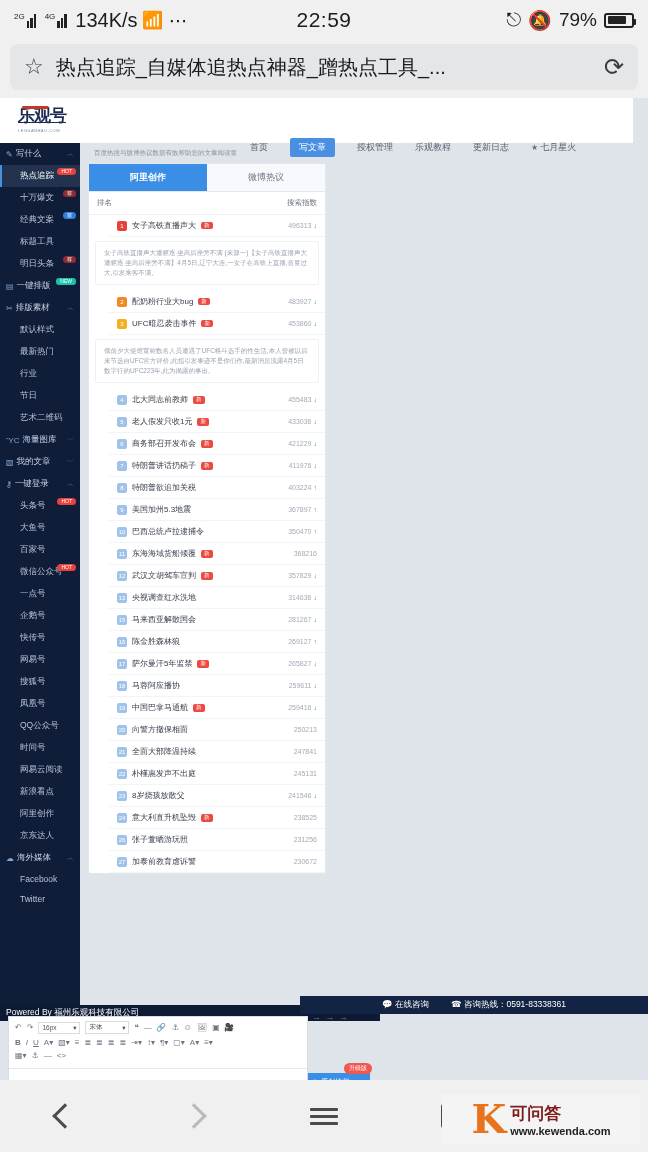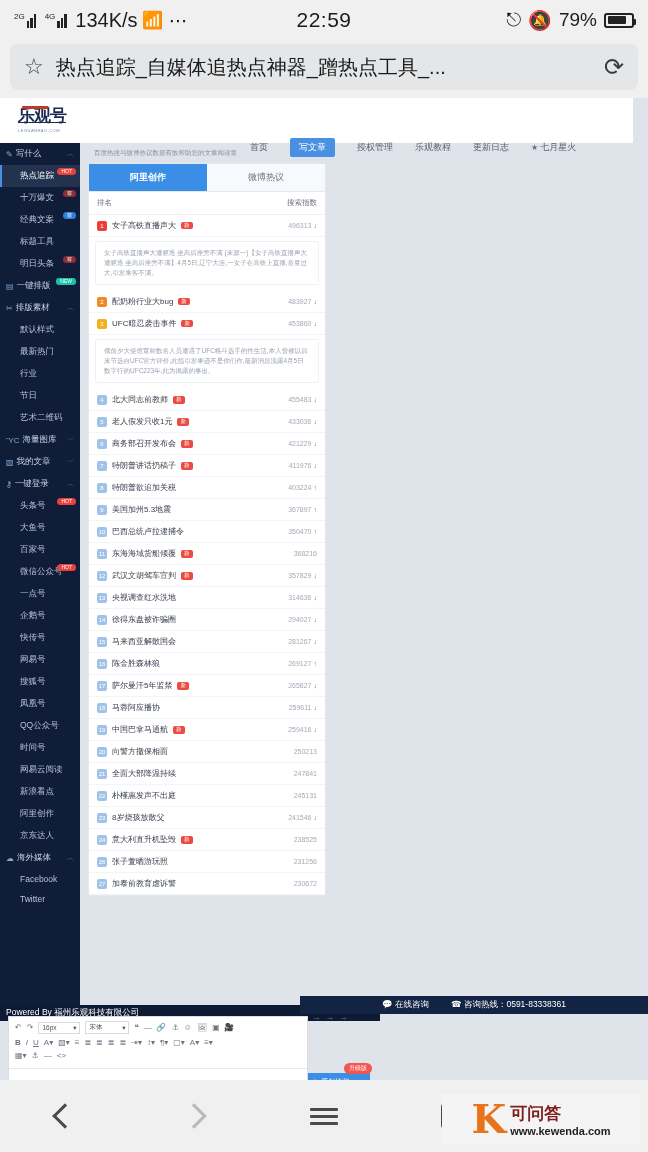--- a/index.html
+++ b/index.html
@@ -91,21 +91,21 @@
   .content { position:absolute; left:88px; top:45px; width:248px; height:862px; }
   .tip { font-size:6.5px; color:#8a93a3; padding:6px 4px 5px 6px; }
   .card { background:#fff; border:1px solid #e3e7ee; border-radius:3px; width:238px; }
   .tabs { display:flex; }
   .tab { flex:1; text-align:center; font-size:9px; padding:7px 0; color:#6b7280;
     background:#f7f9fc; border-bottom:1px solid #e3e7ee; }
   .tab.active { background:#3a8ee6; color:#fff; font-weight:bold; }
   .thead { display:flex; justify-content:space-between; padding:6px 8px;
     font-size:7.5px; color:#6b7280; border-bottom:1px solid #eef1f6; }
   .row { display:flex; align-items:center; padding:5px 8px; border-bottom:1px solid #f2f4f8;
-    gap:5px; }
+    gap:5px;margin-left:20px; }
   .rank { width:10px; height:10px; border-radius:2px; color:#fff; font-size:6px;
     display:flex; align-items:center; justify-content:center; flex:0 0 auto; }
   .rank.r1 { background:#e8403b; } .rank.r2 { background:#f08a24; }
   .rank.r3 { background:#f2b01e; } .rank.rn { background:#9fc3e8; }
   .rtitle { font-size:8px; color:#39404d; white-space:nowrap; overflow:hidden;
     text-overflow:ellipsis; }
   .tagnew { background:#ec4a41; color:#fff; font-size:5.5px; padding:1px 3px;
     border-radius:2px; line-height:1; flex:0 0 auto; }
   .rval { margin-left:auto; font-size:7px; color:#a3abb8; display:flex;
     align-items:center; gap:2px; }
@@ -410,28 +410,20 @@
               <span class="rval">
                 <span>357829</span>
                 <span class="arr-d">↓</span>
               </span>
             </div>
             <div class="row">
               <span class="rank rn">13</span>
               <span class="rtitle">央视调查红水洗地</span>
               <span class="rval">
                 <span>314636</span>
-                <span class="arr-d">↓</span>
-              </span>
-            </div>
-            <div class="row">
-              <span class="rank rn">14</span>
-              <span class="rtitle">徐得东盘被诈骗圈</span>
-              <span class="rval">
-                <span>294027</span>
                 <span class="arr-d">↓</span>
               </span>
             </div>
             <div class="row">
               <span class="rank rn">15</span>
               <span class="rtitle">马来西亚解散国会</span>
               <span class="rval">
                 <span>281267</span>
                 <span class="arr-d">↓</span>
               </span>

